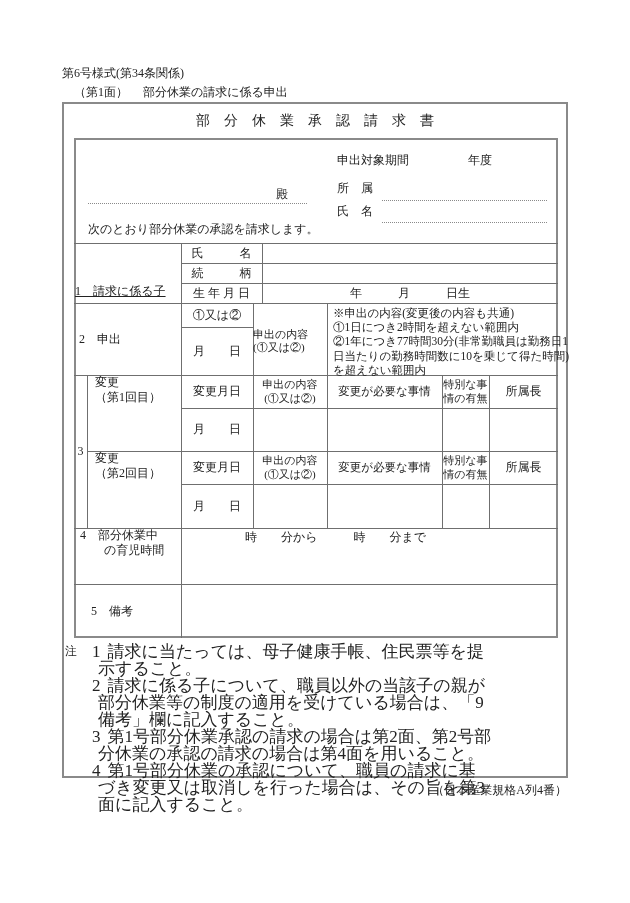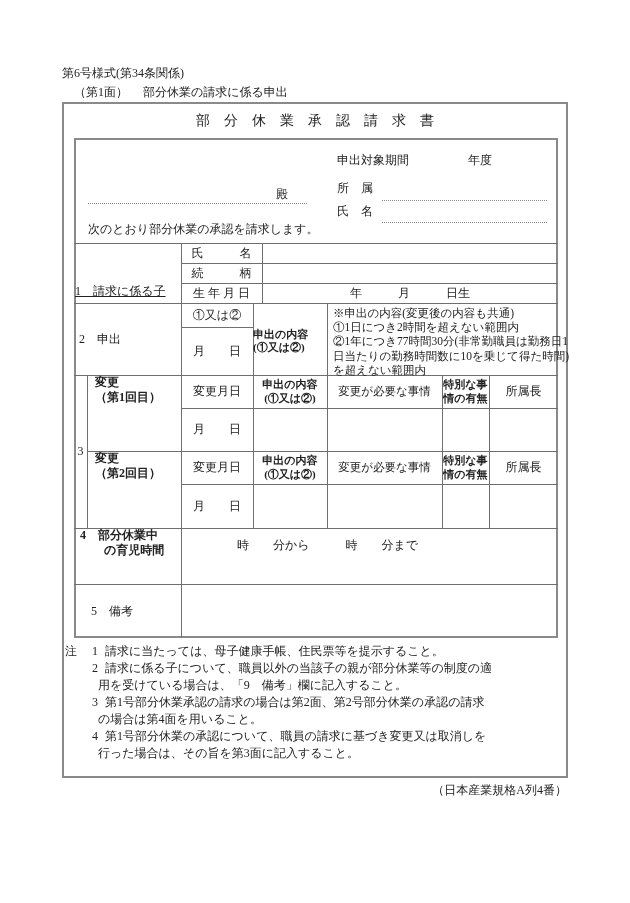--- a/index.html
+++ b/index.html
@@ -12,26 +12,26 @@
   .hline{position:absolute;height:1px;background:#6f6f6f;}
   .vline{position:absolute;width:1px;background:#6f6f6f;}
   .dotline{position:absolute;height:1px;border-bottom:1px dotted #8a8a8a;}
   .cell{
     position:absolute;display:flex;align-items:center;justify-content:center;
     font-size:12px;line-height:15px;text-align:center;box-sizing:border-box;
     white-space:pre;
   }
   .cell.left{justify-content:flex-start;text-align:left;}
   .cell.top{align-items:flex-start;}
-  .cell.col{flex-direction:column;font-weight:bold;}
+  .cell.col{flex-direction:column;}
   .small{font-size:11px;line-height:13.5px;}
   .txt{position:absolute;font-size:12px;line-height:15px;white-space:pre;}
   .notes{
     position:absolute;left:65px;top:643px;width:428px;
-    font-size:12px;line-height:17px;
+    font-size:17px;line-height:17px;
   }
   .note-item{padding-left:33px;text-indent:-6px;}
   .note-num{margin-right:7px;}
   .wrapcell{
     position:absolute;box-sizing:border-box;font-size:11.5px;line-height:14.2px;
     text-align:left;padding:3px 5px 0 6px;
   }
 </style>
 </head>
 <body>
@@ -131,21 +131,21 @@
 <div class="cell col small" style="left:442px;top:451px;width:47px;height:33px;">
   <span>特別な事</span>
   <span>情の有無</span>
 </div>
 <div class="cell" style="left:489px;top:451px;width:69px;height:33px;">所属長</div>
 
 <div class="cell left col" style="left:74px;top:528px;width:107px;height:56px;padding-left:6px;align-items:flex-start;">
   <span>4　部分休業中</span>
   <span>　　の育児時間</span>
 </div>
-<div class="cell left top" style="left:190px;top:528px;width:377px;height:56px;padding:10px 0 0 47px;">時　　分から　　　時　　分まで</div>
+<div class="cell left top" style="left:198px;top:528px;width:377px;height:56px;padding:2px 0 0 47px;">時　　分から　　　時　　分まで</div>
 
 <div class="cell left" style="left:74px;top:584px;width:107px;height:54px;padding-left:17px;">5　備考</div>
 
 <div class="txt" style="left:65px;top:644px;font-size:11.8px;">注</div>
 <div class="notes">
   <div class="note-item">
     <span class="note-num">1</span><span>請求に当たっては、母子健康手帳、住民票等を提示すること。</span>
   </div>
   <div class="note-item">
     <span class="note-num">2</span><span>請求に係る子について、職員以外の当該子の親が部分休業等の制度の適用を受けている場合は、「9　備考」欄に記入すること。</span>

